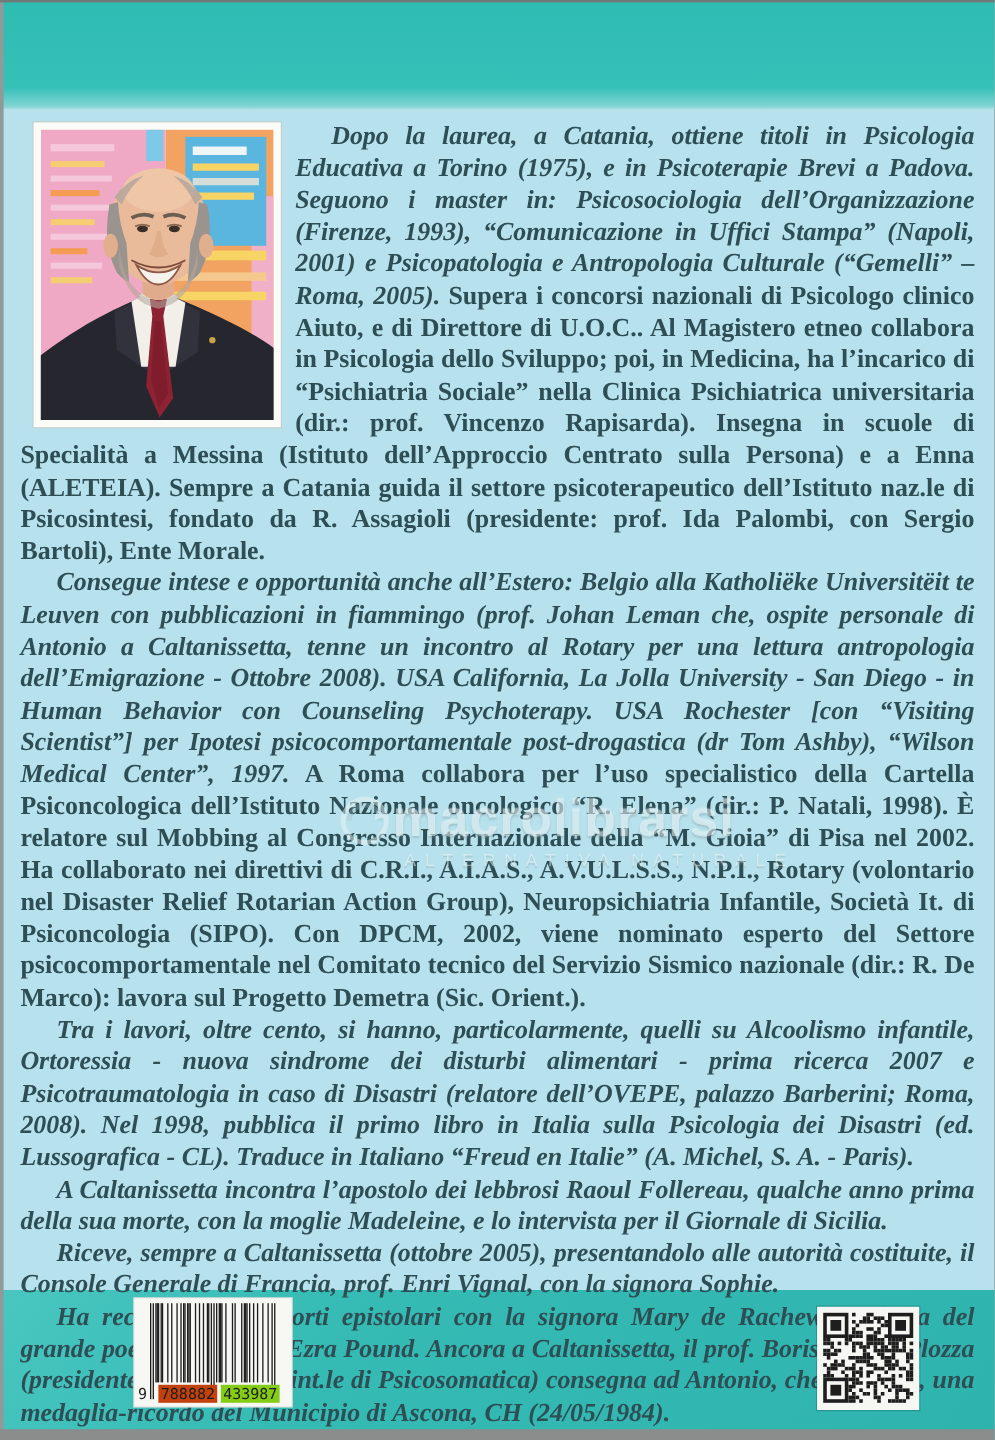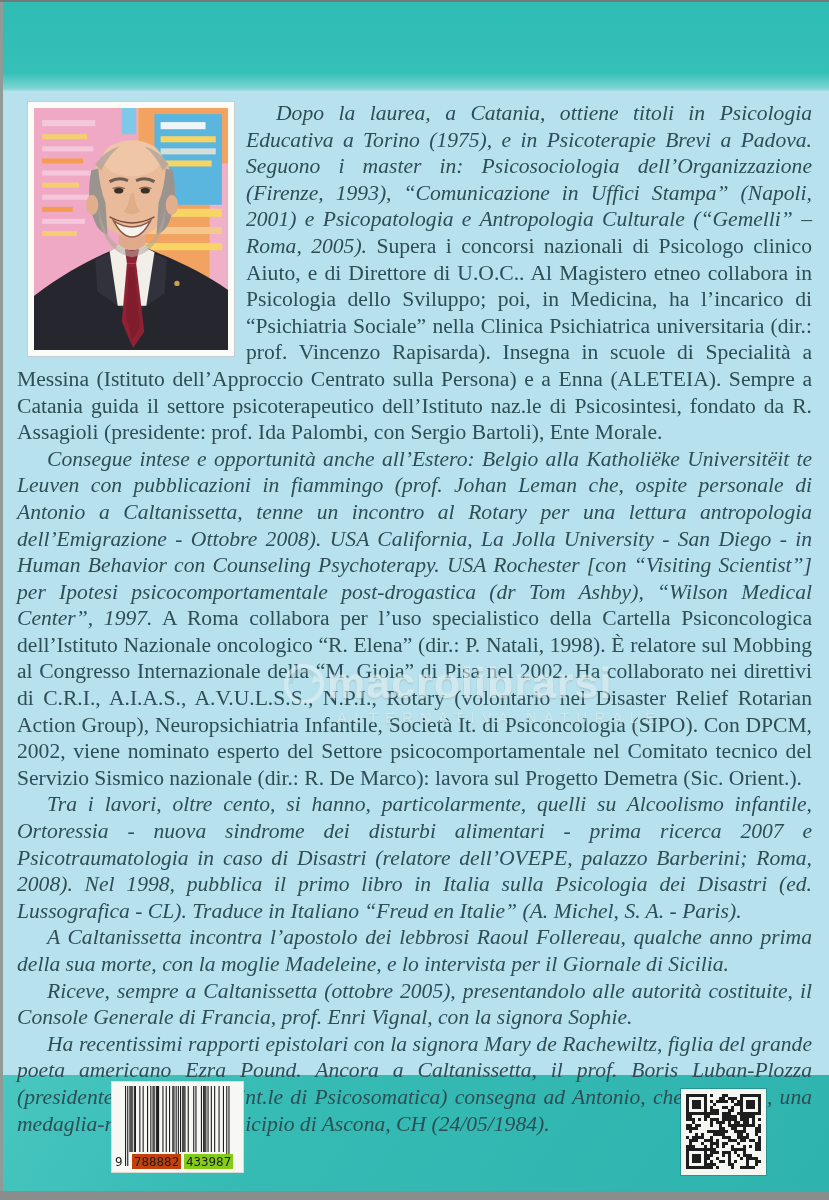--- a/index.html
+++ b/index.html
@@ -18,21 +18,21 @@
   .band-bottom{position:absolute;left:0;top:1075px;width:829px;height:125px;
     background:linear-gradient(125deg,#49c6c0 0%,#35bab4 35%,#2eb3ae 100%);}
 
   .content{position:absolute;left:0;top:91px;width:829px;height:984px;}
 
   .bio{
     position:absolute;left:17px;top:9px;width:795px;
     font-size:21.6px;line-height:26.6px;color:#2e4e55;text-align:justify;
   }
   .bio p{margin:0;padding:0;}
-  .bio p.indent{text-indent:30px;}
+  .bio p.indent{text-indent:30px;font-weight:bold;}
   .bio span.i{font-style:italic;}
   .bio span.b{font-weight:bold;color:#24424c;}
 
   .photo-frame{
     float:left;width:194px;height:242px;background:#fbfbf7;
     padding:6px;margin:2px 12px 6px 11px;
     box-shadow:0 0 0 1px #c3cfd2;
   }
   .photo-frame svg{display:block;width:194px;height:242px;}
 

